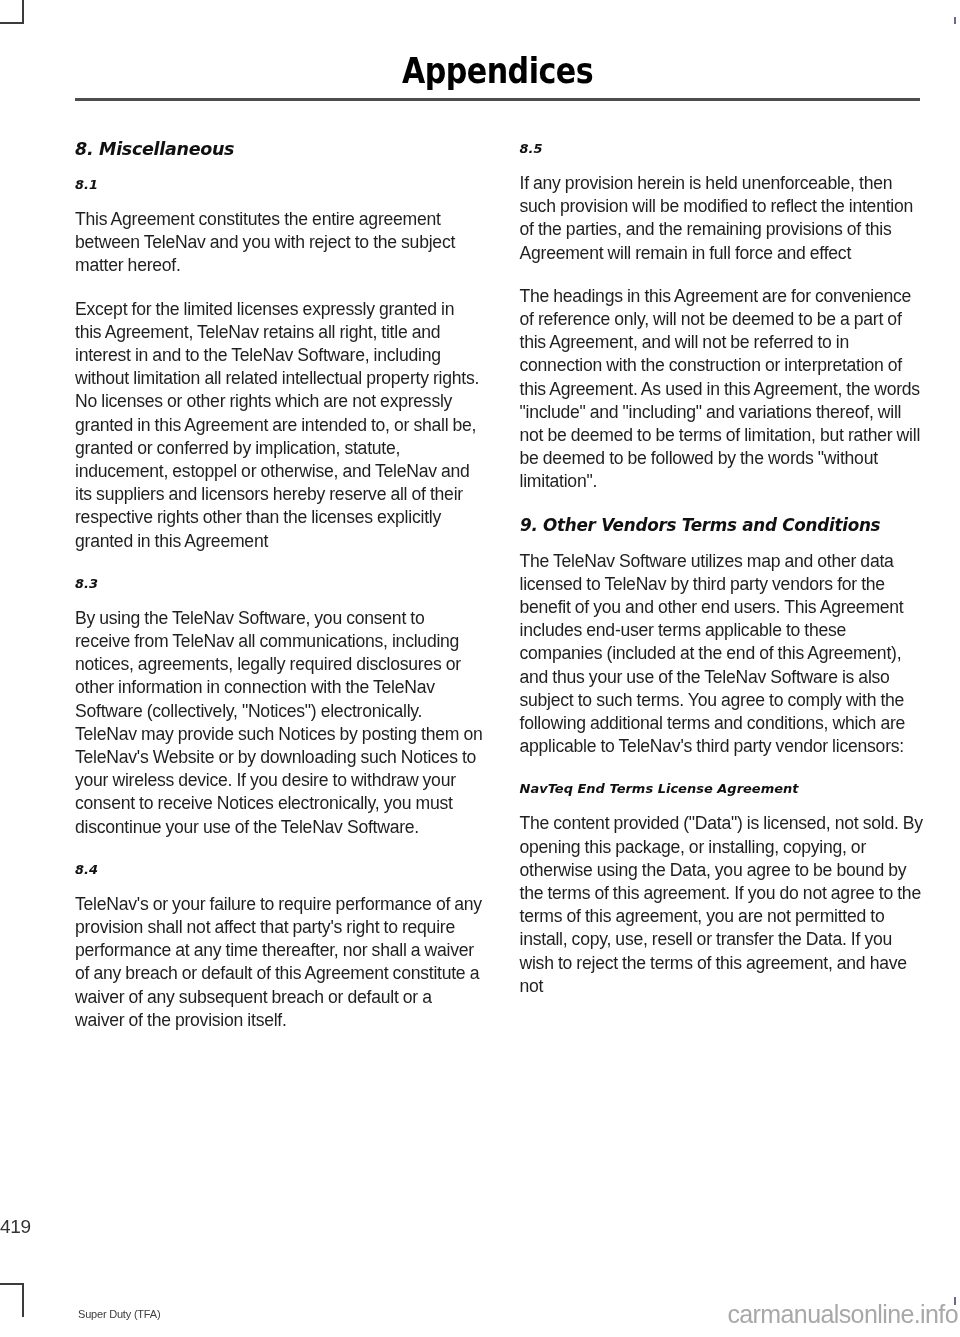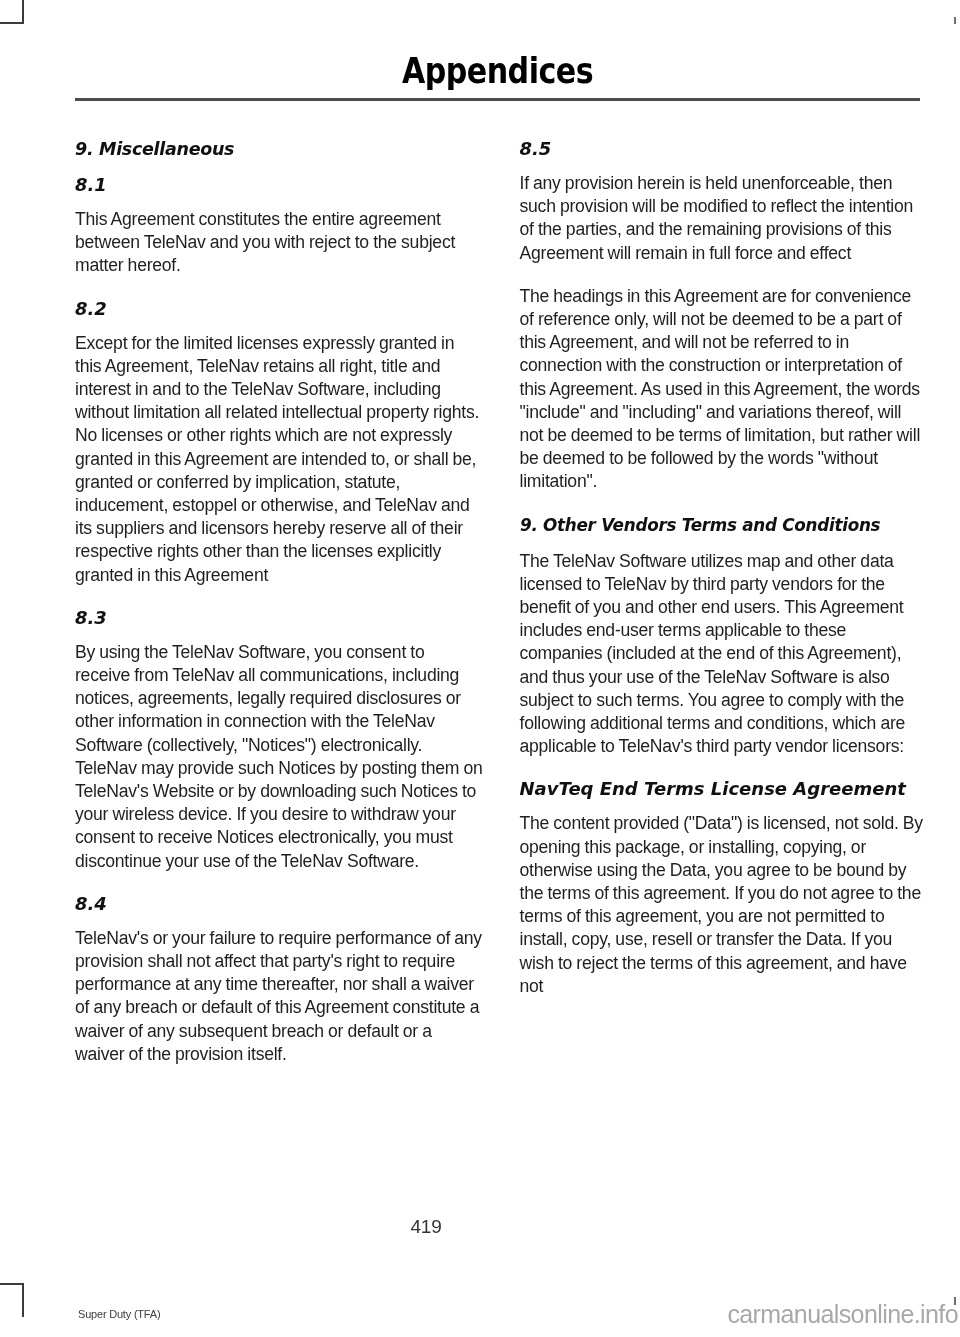--- a/index.html
+++ b/index.html
@@ -70,21 +70,21 @@
     line-height: 22px;
     color: #111111;
     margin: 0 0 14px 0;
     letter-spacing: -0.3px;
   }
   .h-section.tight { transform: scaleX(0.96); transform-origin: left center; }
   .h-num {
     font-family: "DejaVu Sans", sans-serif;
     font-weight: bold;
     font-style: italic;
-    font-size: 18px;
+    font-size: 13px;
     line-height: 22px;
     color: #111111;
     margin: 0 0 12px 0;
   }
   .h-caps {
     font-family: "DejaVu Sans", sans-serif;
     font-weight: bold;
     font-size: 17px;
     line-height: 22px;
     color: #000000;
@@ -101,21 +101,20 @@
     word-spacing: -0.4px;
   }
   p.body:last-child { margin-bottom: 0; }
 
   
   .page-number {
     position: absolute;
     left: 0;
     top: 1216px;
     width: 852px;
-    text-align: center;
     font-family: "Liberation Sans", sans-serif;
     font-size: 19px;
     line-height: 22px;
     color: #333333;
     letter-spacing: -0.3px;
   }
   .footer-left {
     position: absolute;
     left: 78px;
     top: 1307px;
@@ -149,26 +148,25 @@
 
 <div class="page-header">
   <div class="header-title">Appendices</div>
   <div class="header-rule"></div>
 </div>
 
 <div class="columns">
 
   <div class="column">
 
-    <div class="h-section">9. Miscellaneous</div>
+    <div class="h-section">8. Miscellaneous</div>
 
     <div class="h-num">8.1</div>
     <p class="body">This Agreement constitutes the entire agreement between TeleNav and you with reject to the subject matter hereof.</p>
 
-    <div class="h-num">8.2</div>
     <p class="body">Except for the limited licenses expressly granted in this Agreement, TeleNav retains all right, title and interest in and to the TeleNav Software, including without limitation all related intellectual property rights. No licenses or other rights which are not expressly granted in this Agreement are intended to, or shall be, granted or conferred by implication, statute, inducement, estoppel or otherwise, and TeleNav and its suppliers and licensors hereby reserve all of their respective rights other than the licenses explicitly granted in this Agreement</p>
 
     <div class="h-num">8.3</div>
     <p class="body">By using the TeleNav Software, you consent to receive from TeleNav all communications, including notices, agreements, legally required disclosures or other information in connection with the TeleNav Software (collectively, "Notices") electronically. TeleNav may provide such Notices by posting them on TeleNav's Website or by downloading such Notices to your wireless device. If you desire to withdraw your consent to receive Notices electronically, you must discontinue your use of the TeleNav Software.</p>
 
     <div class="h-num">8.4</div>
     <p class="body">TeleNav's or your failure to require performance of any provision shall not affect that party's right to require performance at any time thereafter, nor shall a waiver of any breach or default of this Agreement constitute a waiver of any subsequent breach or default or a waiver of the provision itself.</p>
 
   </div>
 

